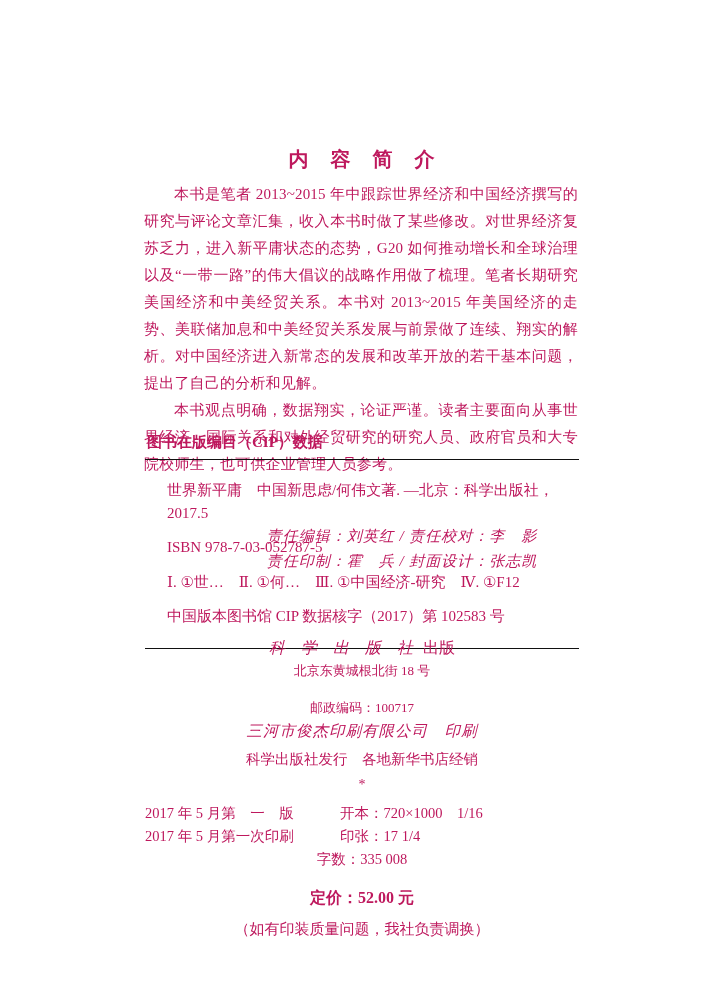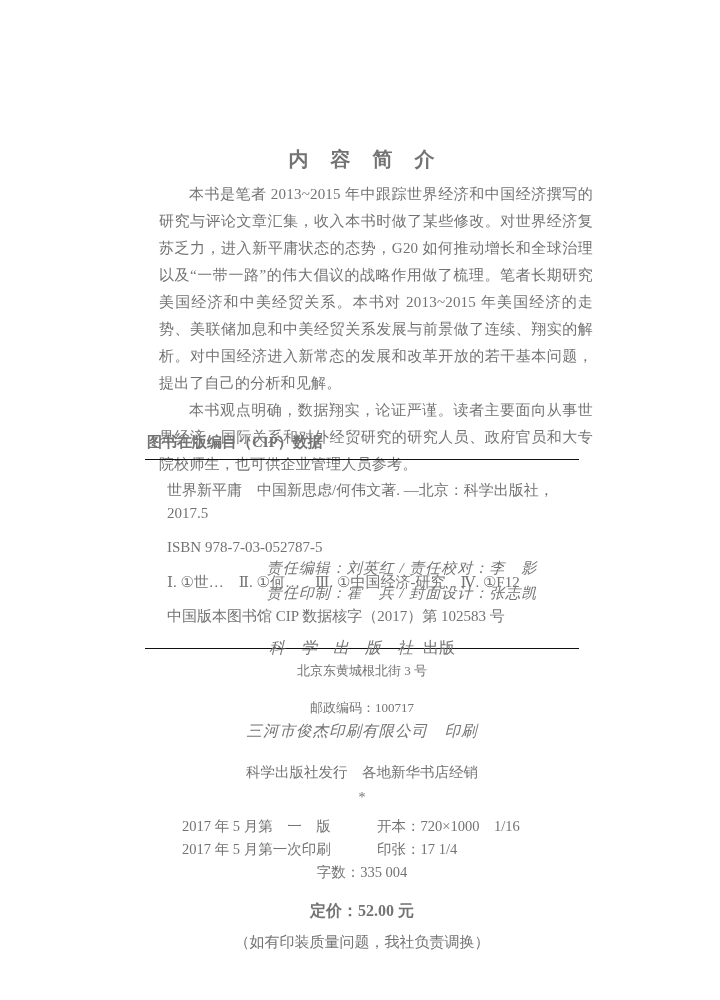--- a/index.html
+++ b/index.html
@@ -1,62 +1,62 @@
 <!DOCTYPE html>
 <html><head>
 <meta charset="utf-8">
 <style>
   html,body{margin:0;padding:0;background:#ffffff;}
   .page{
     position:relative;
     width:720px;height:1000px;
     margin:0 auto;
     background:#ffffff;
-    color:#737373;
+    color:#be185d;
     font-family:"Liberation Serif","DejaVu Serif",serif;
     overflow:hidden;
   }
   .section-title{
     position:absolute;top:146px;left:145px;width:434px;
     text-align:center;font-size:20px;font-weight:bold;letter-spacing:1px;
   }
   .intro{
-    position:absolute;top:181px;left:159px;width:434px;
+    position:absolute;top:181px;left:144px;width:434px;
     font-size:15px;line-height:27px;text-align:justify;letter-spacing:0.2px;
   }
   .intro p{margin:0;text-indent:2em;}
   .cip{
     position:absolute;top:433px;left:145px;width:434px;
     font-size:15px;
   }
   .cip-heading{font-weight:bold;padding:0 0 7px 2px;}
   .rule{border:none;border-top:1.6px solid #111;margin:0;height:0;}
   .cip-body{padding:7px 0 6px 10px;line-height:22.5px;}
   .cip-body div{margin:12px;}
   .cip .rule.bottom{margin-top:2px;}
   .staff{
-    position:absolute;top:556px;left:185px;width:434px;
+    position:absolute;top:524px;left:185px;width:434px;
     text-align:center;font-style:italic;font-size:15px;line-height:25px;
     letter-spacing:1px;
   }
   .colophon{
     position:absolute;top:637px;left:145px;width:434px;
     text-align:center;line-height:17px;
   }
   .pub-line{font-size:16px;line-height:22px;}
   .pub-name{font-weight:normal;font-style:italic;font-size:16px;letter-spacing:6px;}
   .pub-suffix{font-size:16px;}
   .pub-address{font-size:13px;margin-top:3px;}
   .pub-postcode{font-size:13px;margin-top:20px;}
   .pub-website{font-size:14.5px;margin-top:3px;line-height:18px;}
   .pub-printer{font-size:15.5px;font-style:italic;margin-top:5px;line-height:20px;letter-spacing:1px;}
-  .pub-distribution{font-size:14.5px;margin-top:22px;line-height:19px;}
+  .pub-distribution{font-size:14.5px;margin-top:9px;line-height:19px;}
   .star{font-size:14px;margin-top:8px;line-height:16px;}
   .print-info{margin-top:9px;font-size:14.5px;}
-  .info-row{display:flex;justify-content:center;line-height:23px;}
+  .info-row{display:flex;justify-content:flex-start;line-height:23px;}
   .info-row .cell-l{width:195px;text-align:left;}
   .info-row .cell-r{width:165px;text-align:left;}
   .word-count{line-height:22px;}
   .price{font-size:16px;font-weight:bold;line-height:24px;margin-top:16px;}
   .notice{font-size:15px;line-height:22px;margin-top:8px;text-align:center;}
 </style>
 </head>
 <body>
 
 <div class="page">
@@ -82,34 +82,34 @@
 
   <div class="staff">
     <div>责任编辑：刘英红 / 责任校对：李　影</div>
     <div>责任印制：霍　兵 / 封面设计：张志凯</div>
   </div>
 
   <div class="colophon">
     <div class="pub-line">
       <span class="pub-name">科 学 出 版 社</span><span class="pub-suffix"> 出版</span>
     </div>
-    <div class="pub-address">北京东黄城根北街 3 号</div>
+    <div class="pub-address">北京东黄城根北街 18 号</div>
     <div class="pub-postcode">邮政编码：100717</div>
     <div class="pub-printer">三河市俊杰印刷有限公司　印刷</div>
     <div class="pub-distribution">科学出版社发行　各地新华书店经销</div>
     <div class="star">*</div>
 
     <div class="print-info">
       <div class="info-row">
         <span class="cell-l">2017 年 5 月第　一　版</span>
         <span class="cell-r">开本：720×1000　1/16</span>
       </div>
       <div class="info-row">
         <span class="cell-l">2017 年 5 月第一次印刷</span>
         <span class="cell-r">印张：17 1/4</span>
       </div>
-      <div class="word-count">字数：335 004</div>
+      <div class="word-count">字数：335 008</div>
       <div class="price">定价：52.00 元</div>
       <div class="notice">（如有印装质量问题，我社负责调换）</div>
     </div>
   </div>
 
 </div>
 
 </body></html>

